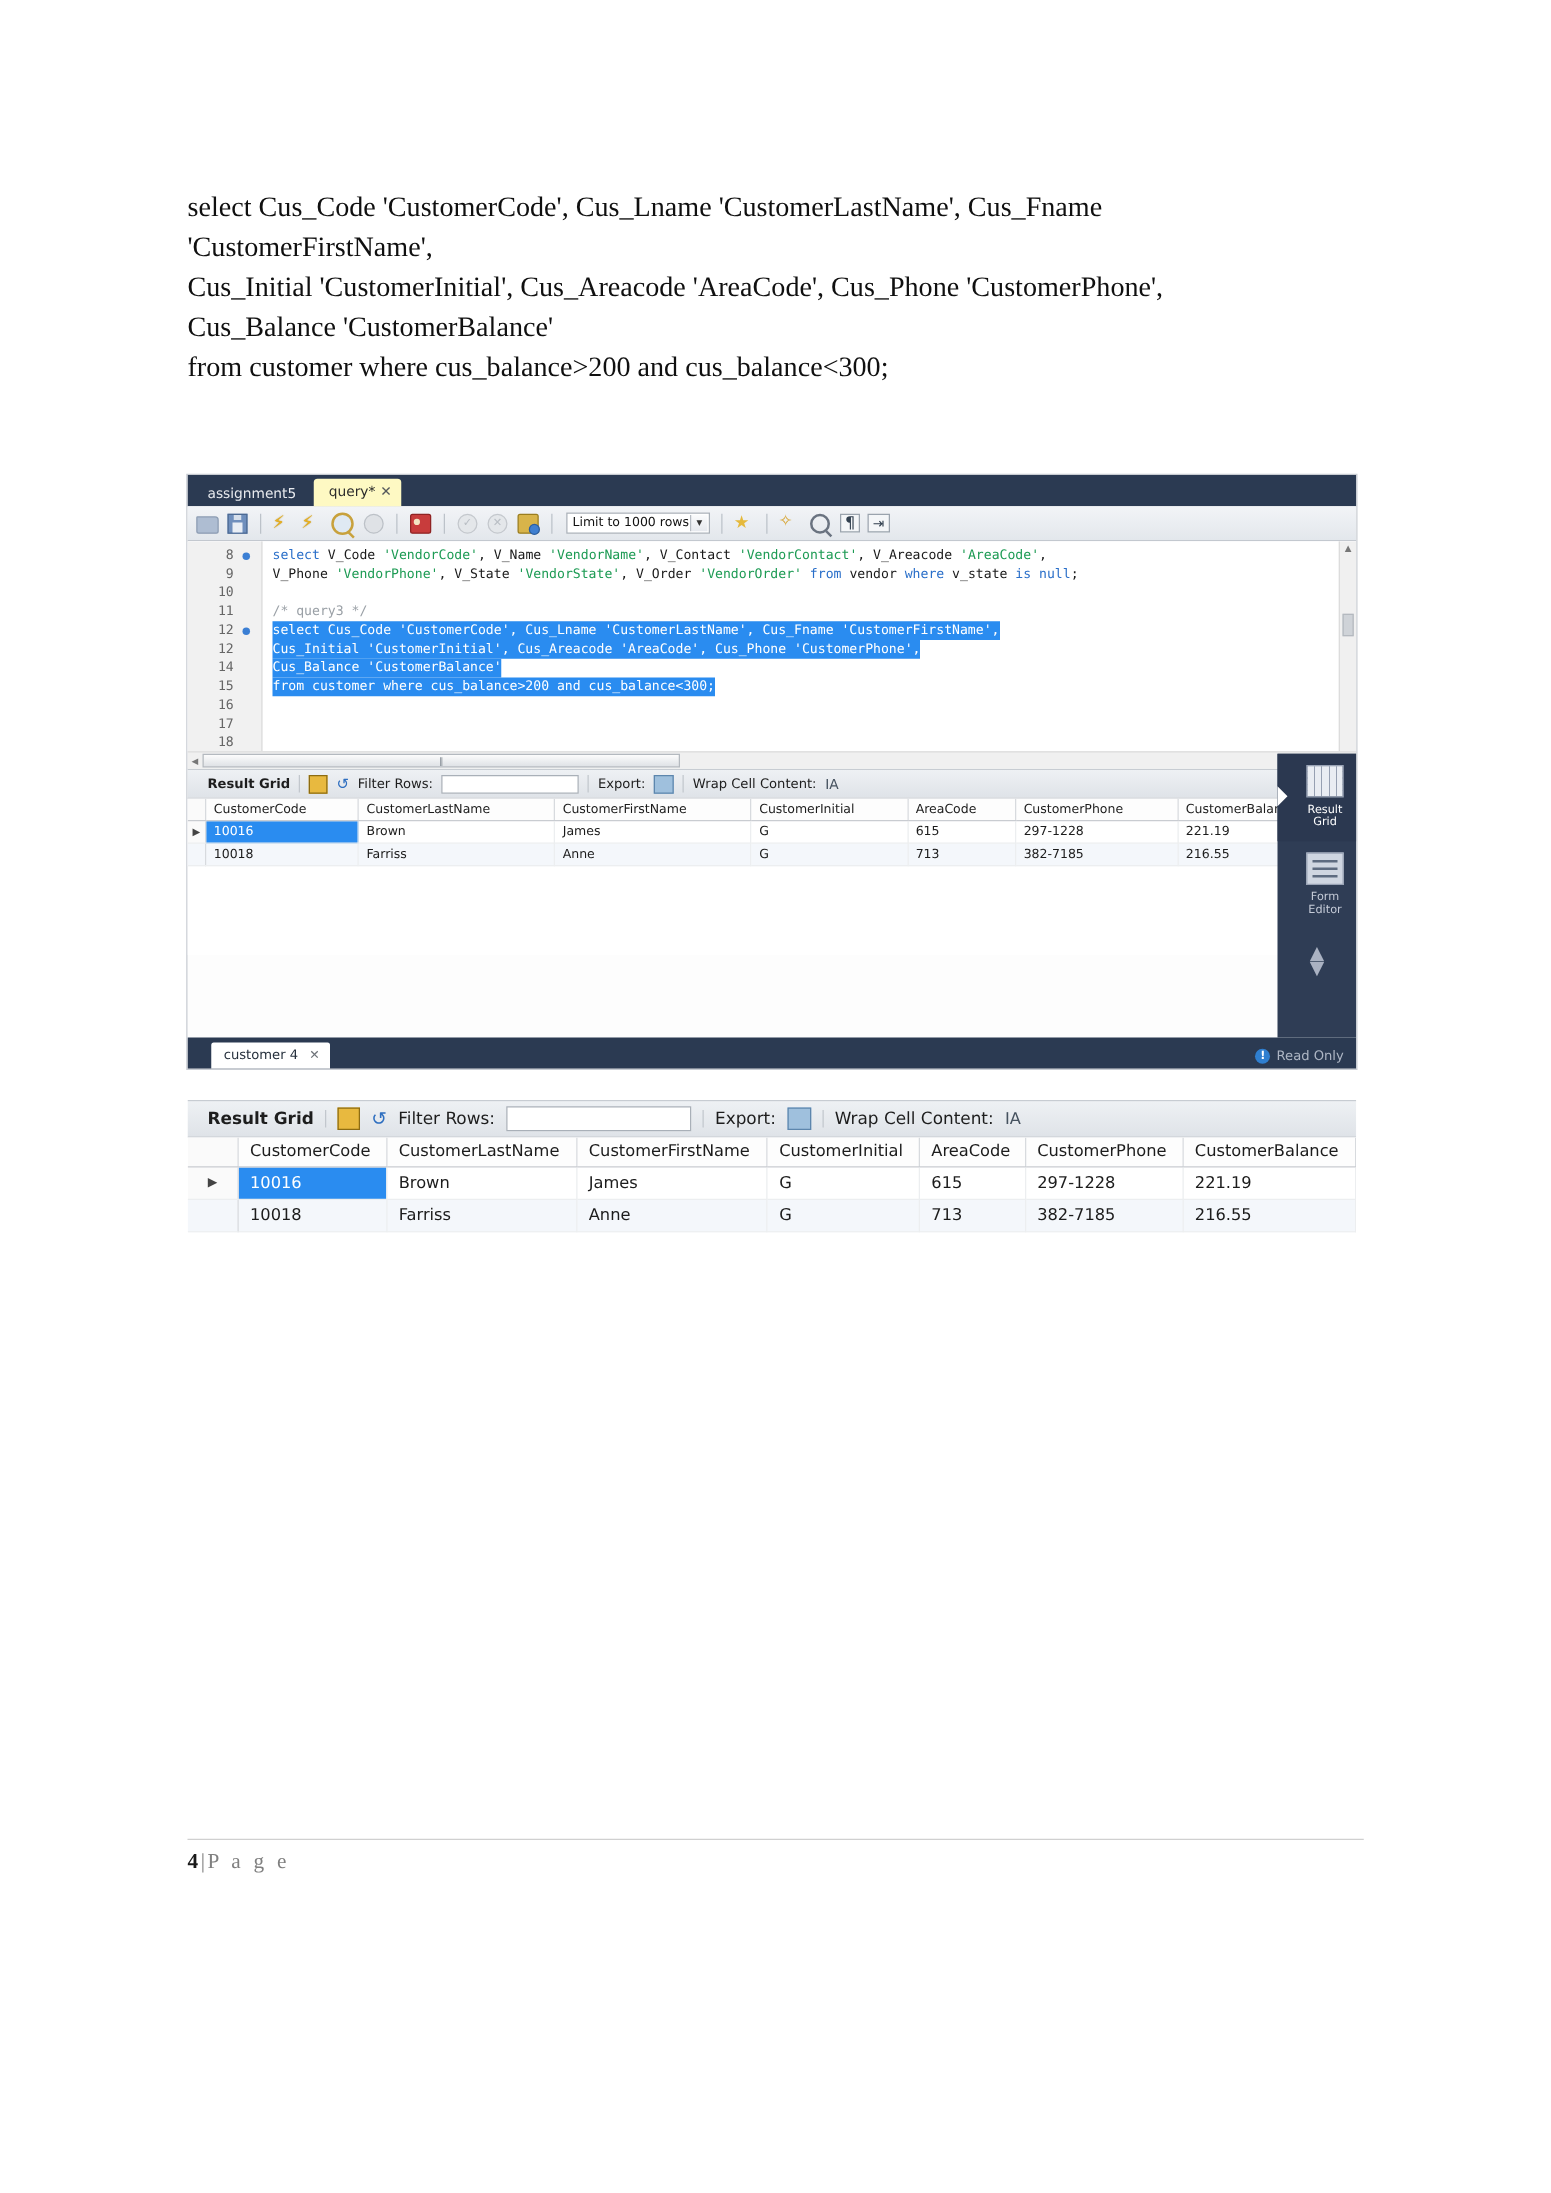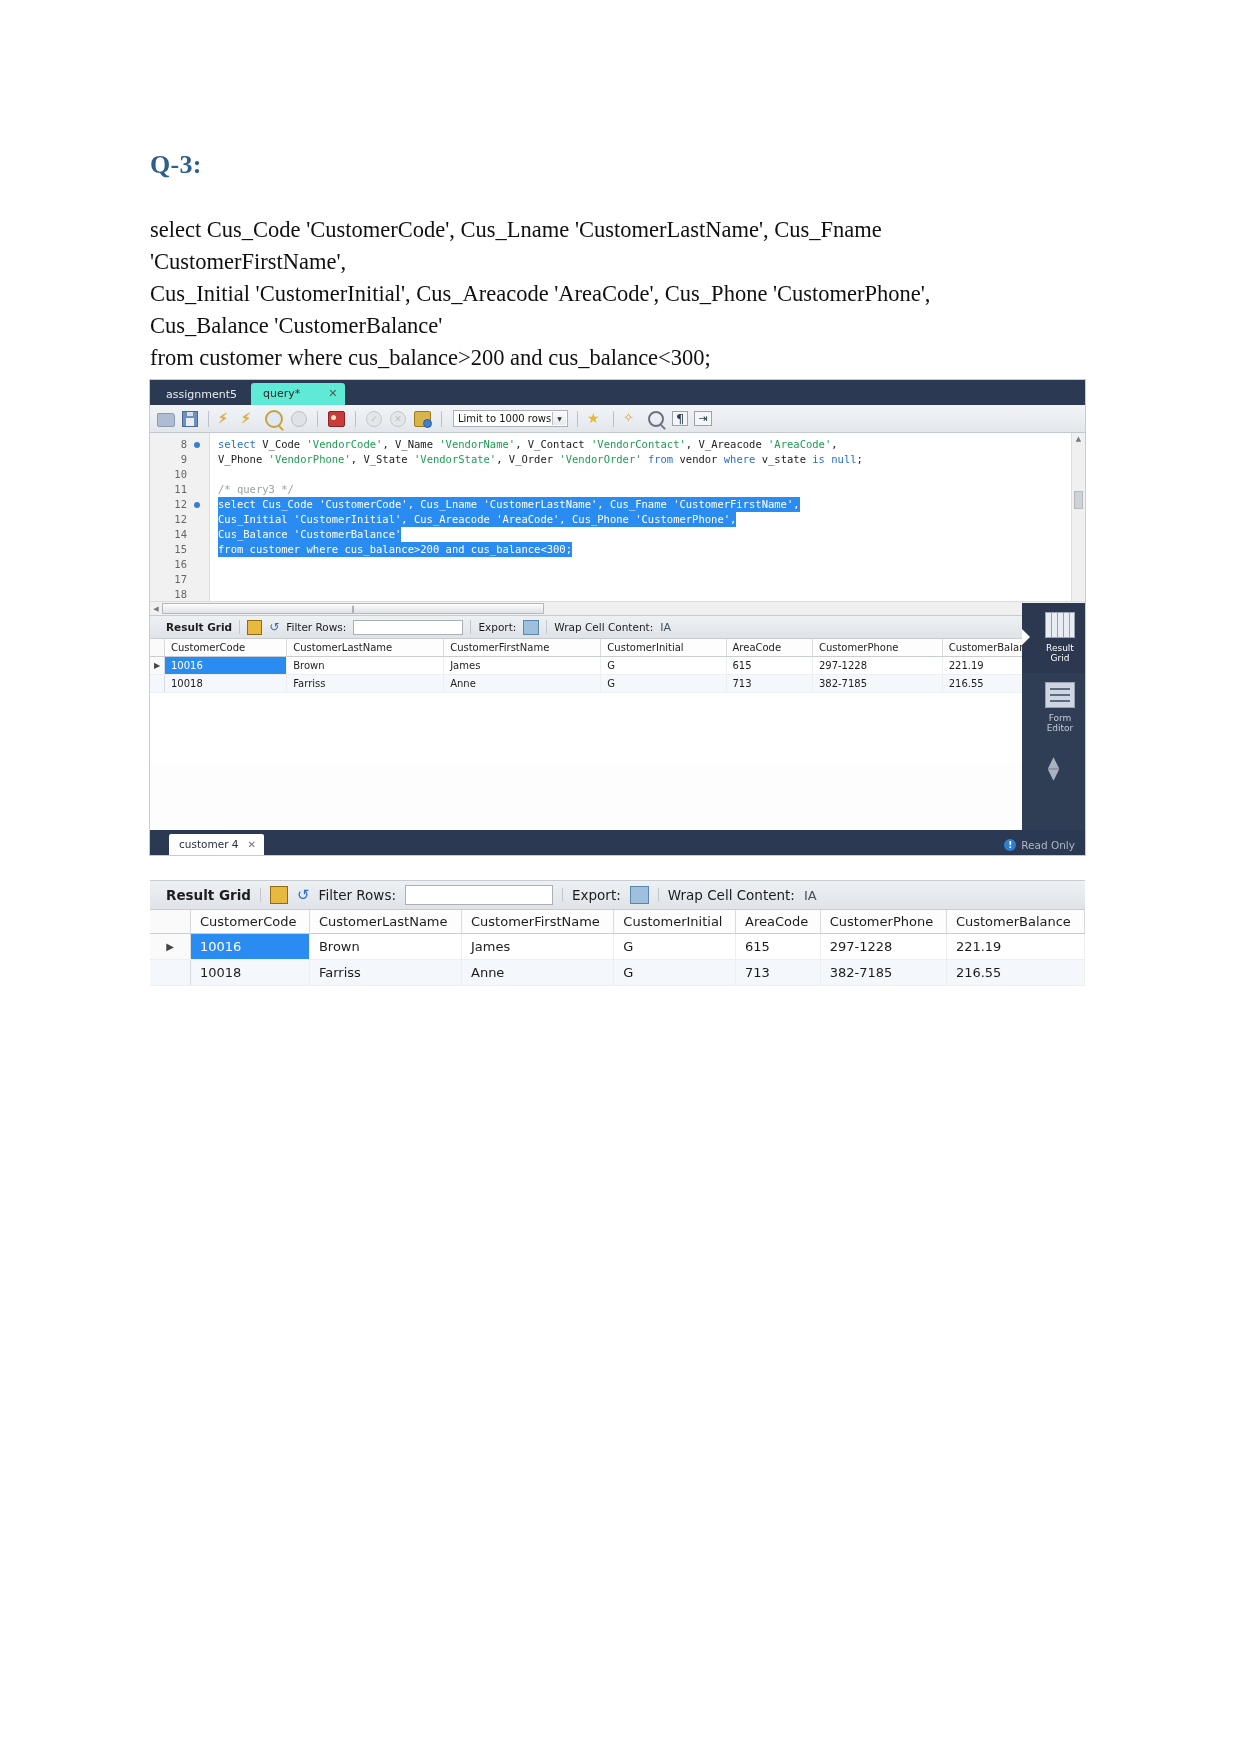--- a/index.html
+++ b/index.html
@@ -32,22 +32,22 @@
     box-shadow:0 0 0 1px #c8ccd2;
   }
   .wb-tabbar{
     height:25px;background:#2b3a52;display:flex;align-items:flex-end;
     padding-left:6px;box-sizing:border-box;
   }
   .wb-tab{
     font-size:11px;color:#e8eaee;padding:4px 14px 5px 10px;line-height:1;
   }
   .wb-tab.active{
-    background:#5eead4;color:#2a2a2a;border-radius:3px 3px 0 0;
-    padding:5px 8px 6px 12px;display:flex;align-items:center;gap:28px;
+    background:#fef9c3;color:#2a2a2a;border-radius:3px 3px 0 0;
+    padding:5px 8px 6px 12px;display:flex;align-items:center;gap:4px;
   }
   .wb-tab .x{color:#55585c;font-size:11px;}
 
   .wb-toolbar{
     height:28px;background:linear-gradient(#f2f4f7,#e3e7ec);
     border-bottom:1px solid #c3c8cf;
     display:flex;align-items:center;gap:6px;padding:0 7px;box-sizing:border-box;
   }
   .tbi{width:17px;height:16px;display:inline-block;position:relative;flex:none;}
   .tbsep{width:1px;height:16px;background:#bcc2c9;margin:0 3px;flex:none;}
@@ -225,21 +225,20 @@
   .footer .pg{font-size:17px;font-weight:bold;color:#1a1a1a;}
   .footer .bar{color:#808080;font-size:17px;padding:0 2px;}
   .footer .pw{font-size:17px;color:#808080;letter-spacing:3px;}
 </style>
 </head>
 <body>
 
 <div class="page">
 
   <div class="doc">
-    <div class="q-title">Q-3:</div>
     <div class="sql-para">select Cus_Code 'CustomerCode', Cus_Lname 'CustomerLastName', Cus_Fname
 'CustomerFirstName',
 Cus_Initial 'CustomerInitial', Cus_Areacode 'AreaCode', Cus_Phone 'CustomerPhone',
 Cus_Balance 'CustomerBalance'
 from customer where cus_balance&gt;200 and cus_balance&lt;300;</div>
   </div>
 
   <div class="wb">
 
     <div class="wb-tabbar">
@@ -441,14 +440,17 @@
               <td>G</td>
               <td>713</td>
               <td>382-7185</td>
               <td>216.55</td>
             </tr>
           </tbody>
       </table>
     </div>
   </div>
 
+  <div class="footer">
+    <span class="pg">4</span><span class="bar">|</span><span class="pw">P a g e</span>
+  </div>
 
 </div>
 
 </body></html>

